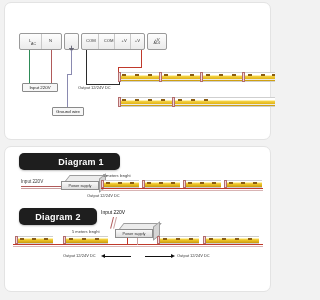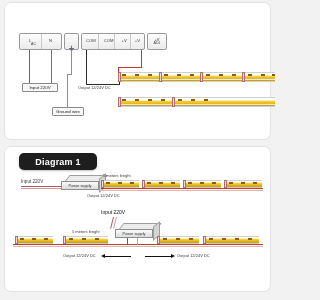--- a/index.html
+++ b/index.html
@@ -207,21 +207,21 @@
     <div class="led" style="left:43px;"></div>
     <div class="seam" style="left:54px;"></div>
     <div class="led" style="left:60px;"></div>
     <div class="led" style="left:73px;"></div>
     <div class="led" style="left:86px;"></div>
   </div>
 </div>
 
 <div class="card" id="card-bottom">
 
-  <div class="pill" id="title-d1" style="left:14px;top:6px;">Diagram 1</div>
+  <div class="pill" id="title-d1" style="left:14px;top:6px;padding-left:23px;">Diagram 1</div>
 
   <div class="plaintext" style="left:16px;top:33px;font-size:4.6px;">Input  220V</div>
 
   <div class="wire wh" style="left:16px;top:39px;width:44px;background:#b05a5a;"></div>
   <div class="wire wh" style="left:16px;top:41px;width:44px;background:#c9a0a0;"></div>
 
   <div class="psu" style="left:56px;top:28px;width:46px;height:16px;">
     <div class="psu-top"></div>
     <div class="psu-side"></div>
     <div class="psu-front">
@@ -257,20 +257,21 @@
     <div class="led" style="left:29px;top:.6px;"></div>
   </div>
   <div class="strip" style="left:219px;top:33px;width:38px;height:8px;">
     <div class="strip-core" style="top:1px;height:4px;"></div>
     <div class="seam" style="left:0;"></div>
     <div class="led" style="left:5px;top:.6px;"></div>
     <div class="led" style="left:17px;top:.6px;"></div>
     <div class="led" style="left:29px;top:.6px;"></div>
   </div>
 
+  <div class="pill" id="title-d2" style="left:14px;top:61px;">Diagram 2</div>
 
   <div class="plaintext big" style="left:96px;top:63px;font-size:5px;">Input 220V</div>
 
   <div class="wire wv" style="left:108px;top:70px;height:12px;background:#b05a5a;transform:rotate(14deg);transform-origin:top;"></div>
   <div class="wire wv" style="left:111px;top:70px;height:12px;background:#c9a0a0;transform:rotate(14deg);transform-origin:top;"></div>
 
   <div class="psu" style="left:110px;top:76px;width:46px;height:16px;">
     <div class="psu-top"></div>
     <div class="psu-side"></div>
     <div class="psu-front">

